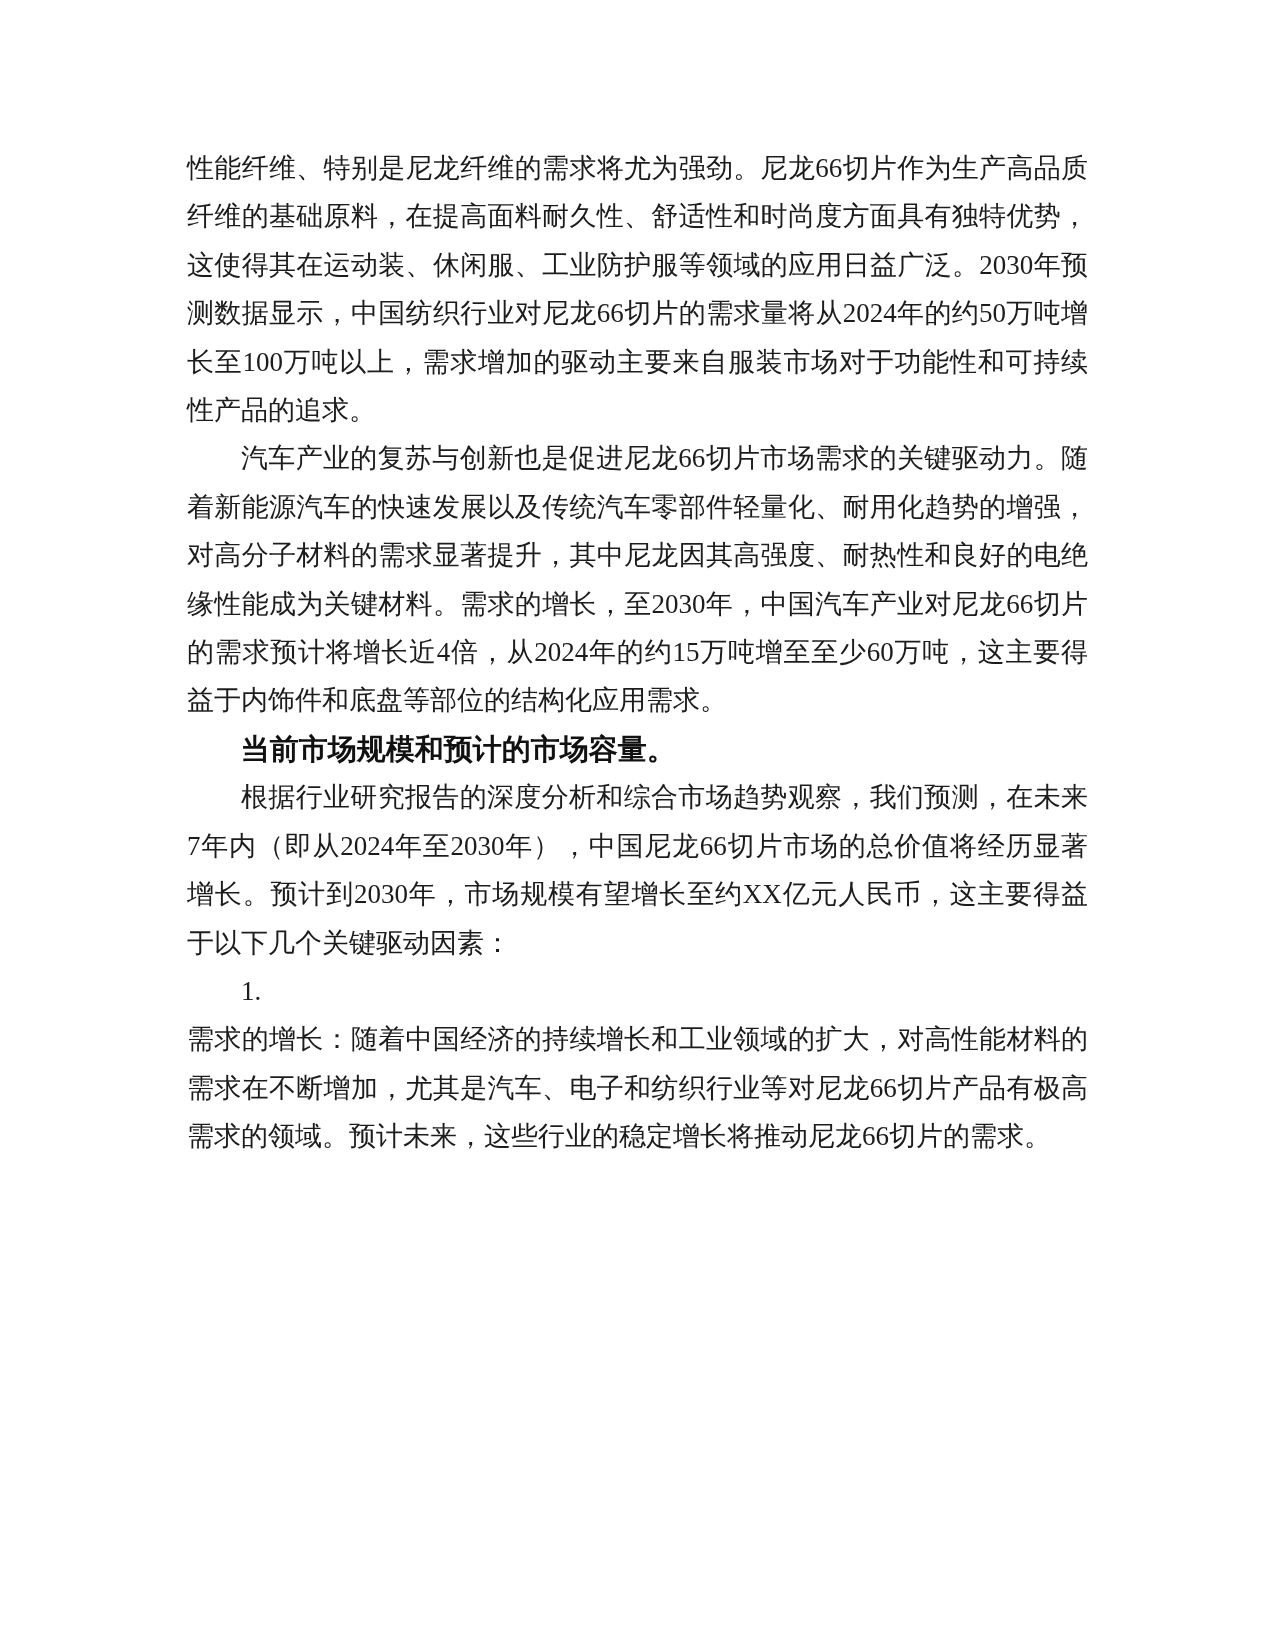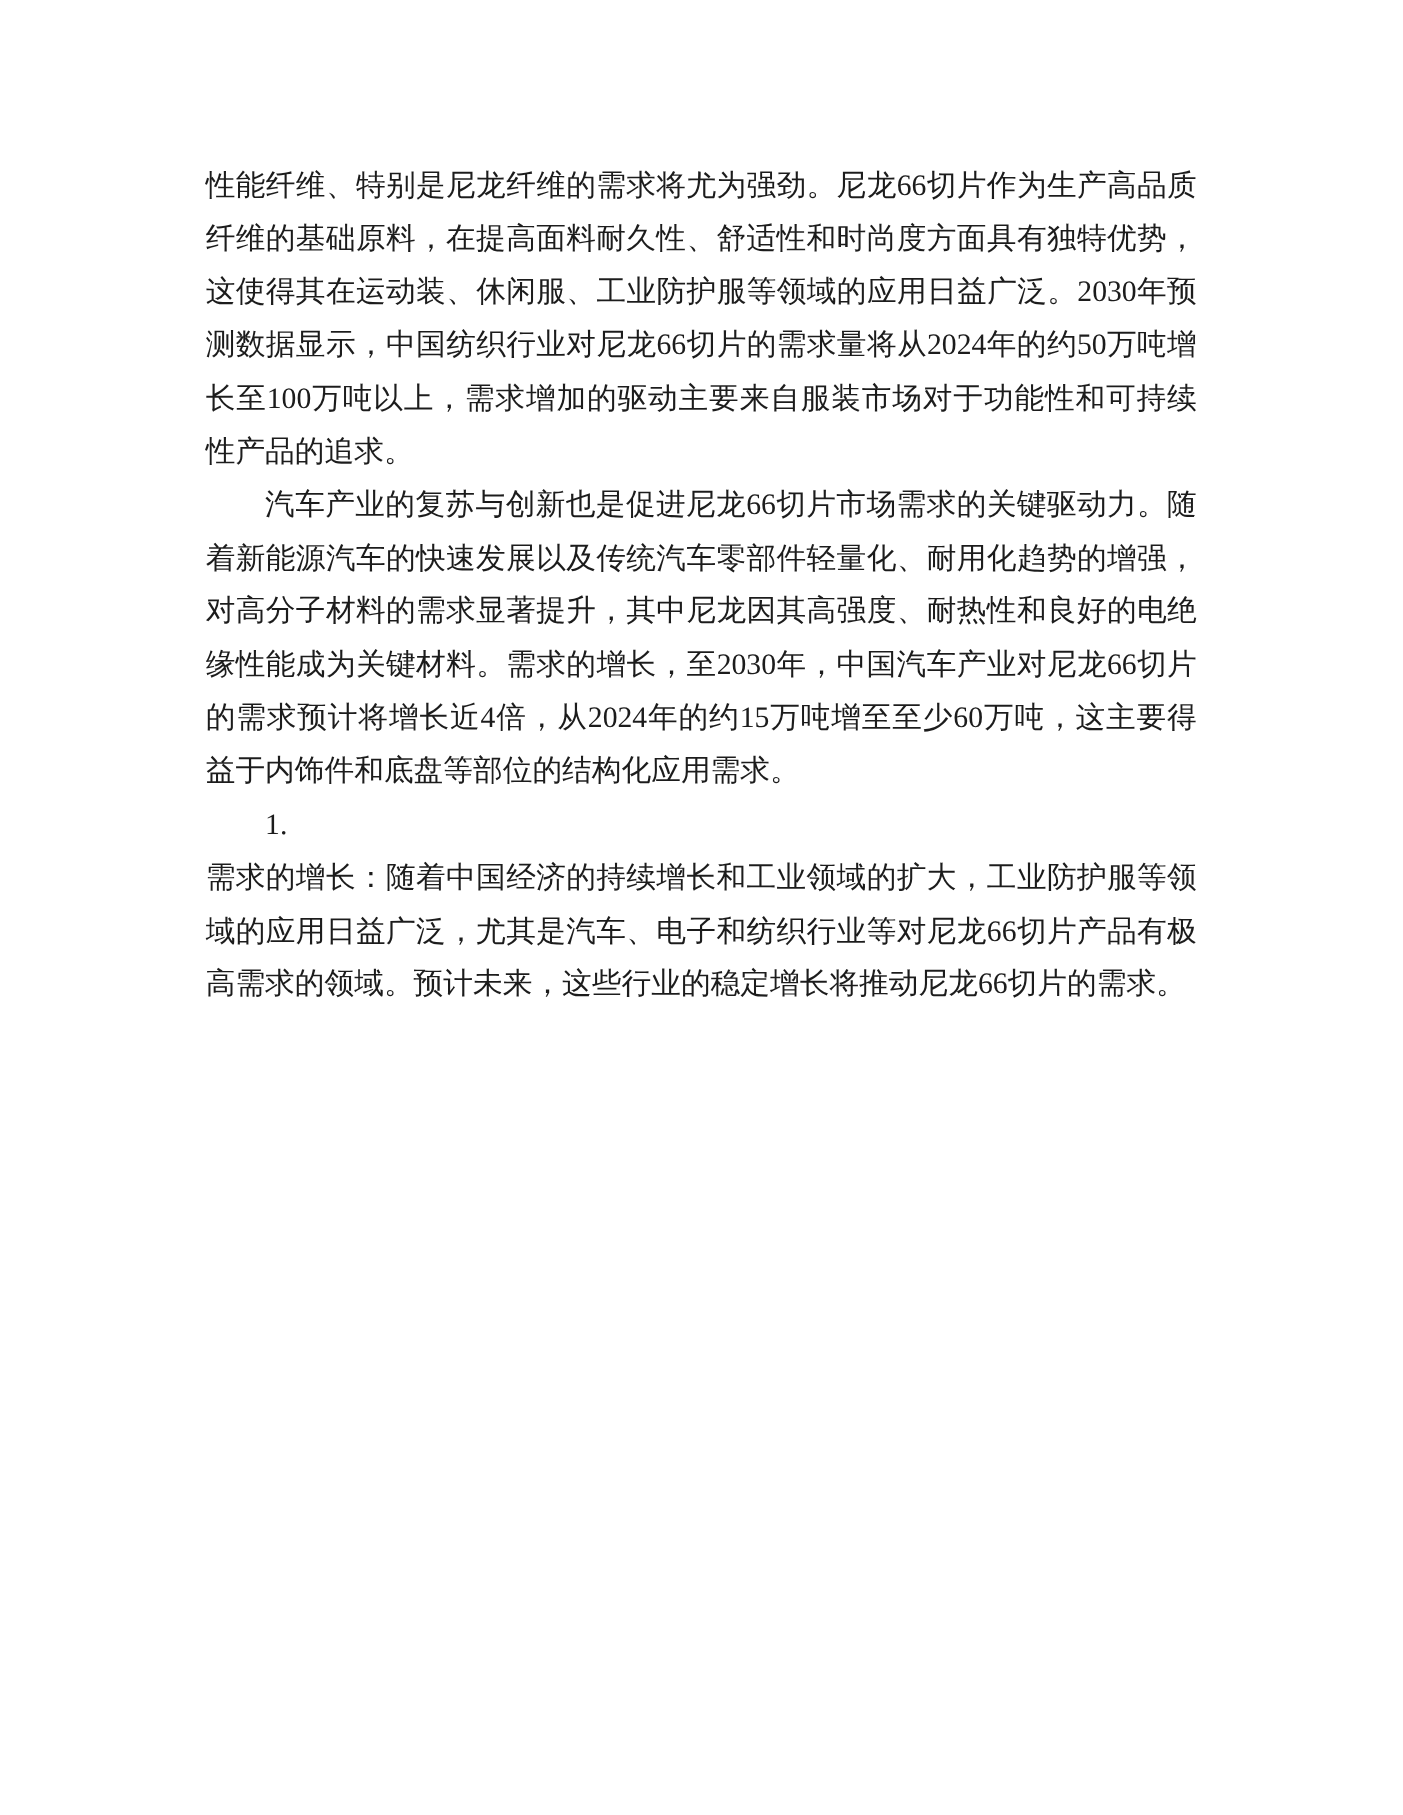--- a/index.html
+++ b/index.html
@@ -43,16 +43,18 @@
   }
 </style>
 </head>
 <body>
 
 <div class="page">
   <div class="doc-body">
 
   <p class="">性能纤维、特别是尼龙纤维的需求将尤为强劲。尼龙66切片作为生产高品质纤维的基础原料，在提高面料耐久性、舒适性和时尚度方面具有独特优势，这使得其在运动装、休闲服、工业防护服等领域的应用日益广泛。2030年预测数据显示，中国纺织行业对尼龙66切片的需求量将从2024年的约50万吨增长至100万吨以上，需求增加的驱动主要来自服装市场对于功能性和可持续性产品的追求。</p>
       <p class="para-indent">汽车产业的复苏与创新也是促进尼龙66切片市场需求的关键驱动力。随着新能源汽车的快速发展以及传统汽车零部件轻量化、耐用化趋势的增强，对高分子材料的需求显著提升，其中尼龙因其高强度、耐热性和良好的电绝缘性能成为关键材料。需求的增长，至2030年，中国汽车产业对尼龙66切片的需求预计将增长近4倍，从2024年的约15万吨增至至少60万吨，这主要得益于内饰件和底盘等部位的结构化应用需求。</p>
+      <p class="section-heading">当前市场规模和预计的市场容量。</p>
+      <p class="para-indent">根据行业研究报告的深度分析和综合市场趋势观察，我们预测，在未来7年内（即从2024年至2030年），中国尼龙66切片市场的总价值将经历显著增长。预计到2030年，市场规模有望增长至约XX亿元人民币，这主要得益于以下几个关键驱动因素：</p>
       <p class="para-indent">1.</p>
-      <p class="">需求的增长：随着中国经济的持续增长和工业领域的扩大，工业防护服等领域的应用日益广泛，尤其是汽车、电子和纺织行业等对尼龙66切片产品有极高需求的领域。预计未来，这些行业的稳定增长将推动尼龙66切片的需求。</p>
+      <p class="">需求的增长：随着中国经济的持续增长和工业领域的扩大，对高性能材料的需求在不断增加，尤其是汽车、电子和纺织行业等对尼龙66切片产品有极高需求的领域。预计未来，这些行业的稳定增长将推动尼龙66切片的需求。</p>
     </div>
 </div>
 
 </body></html>

